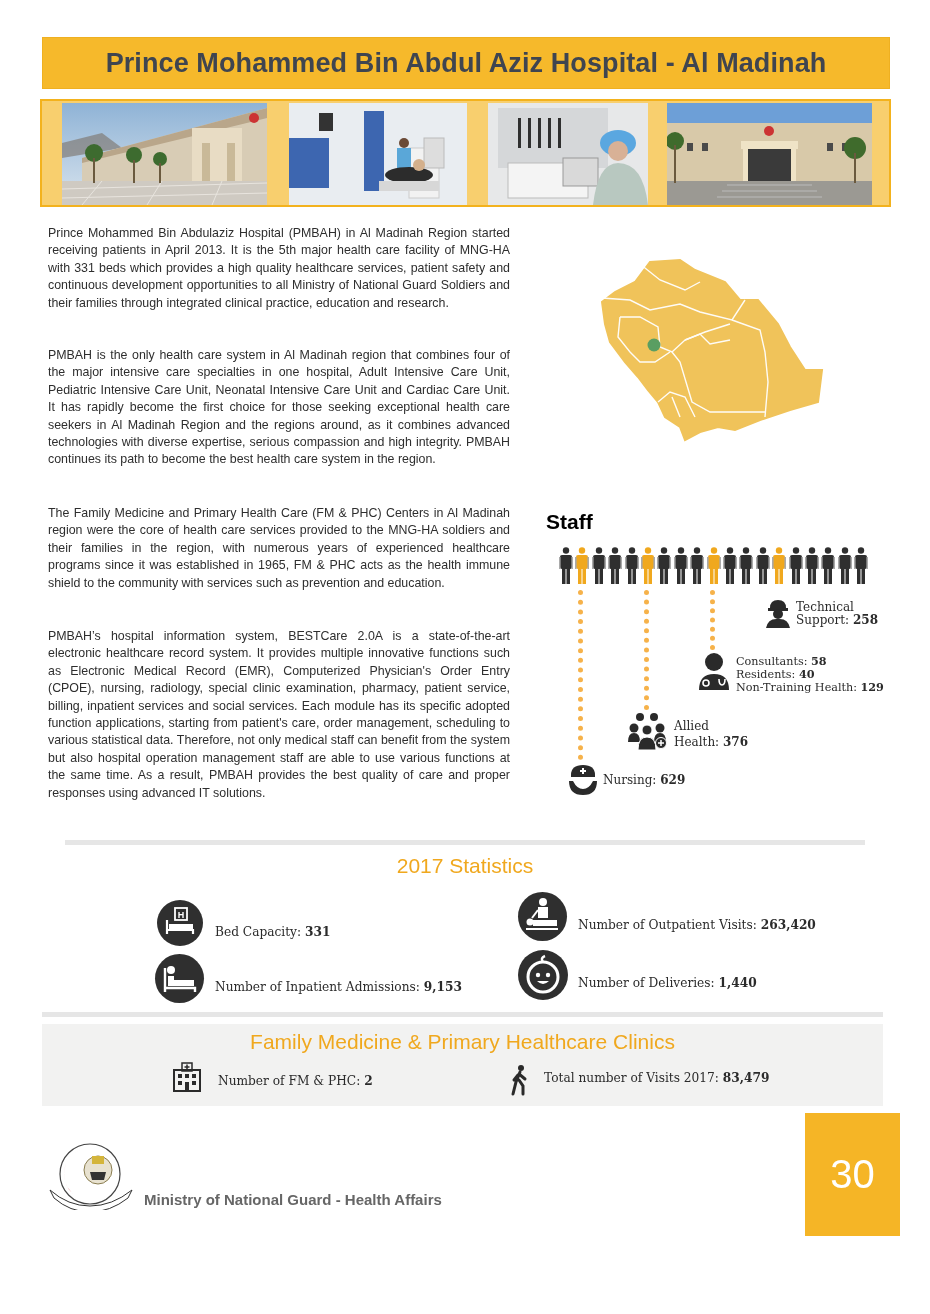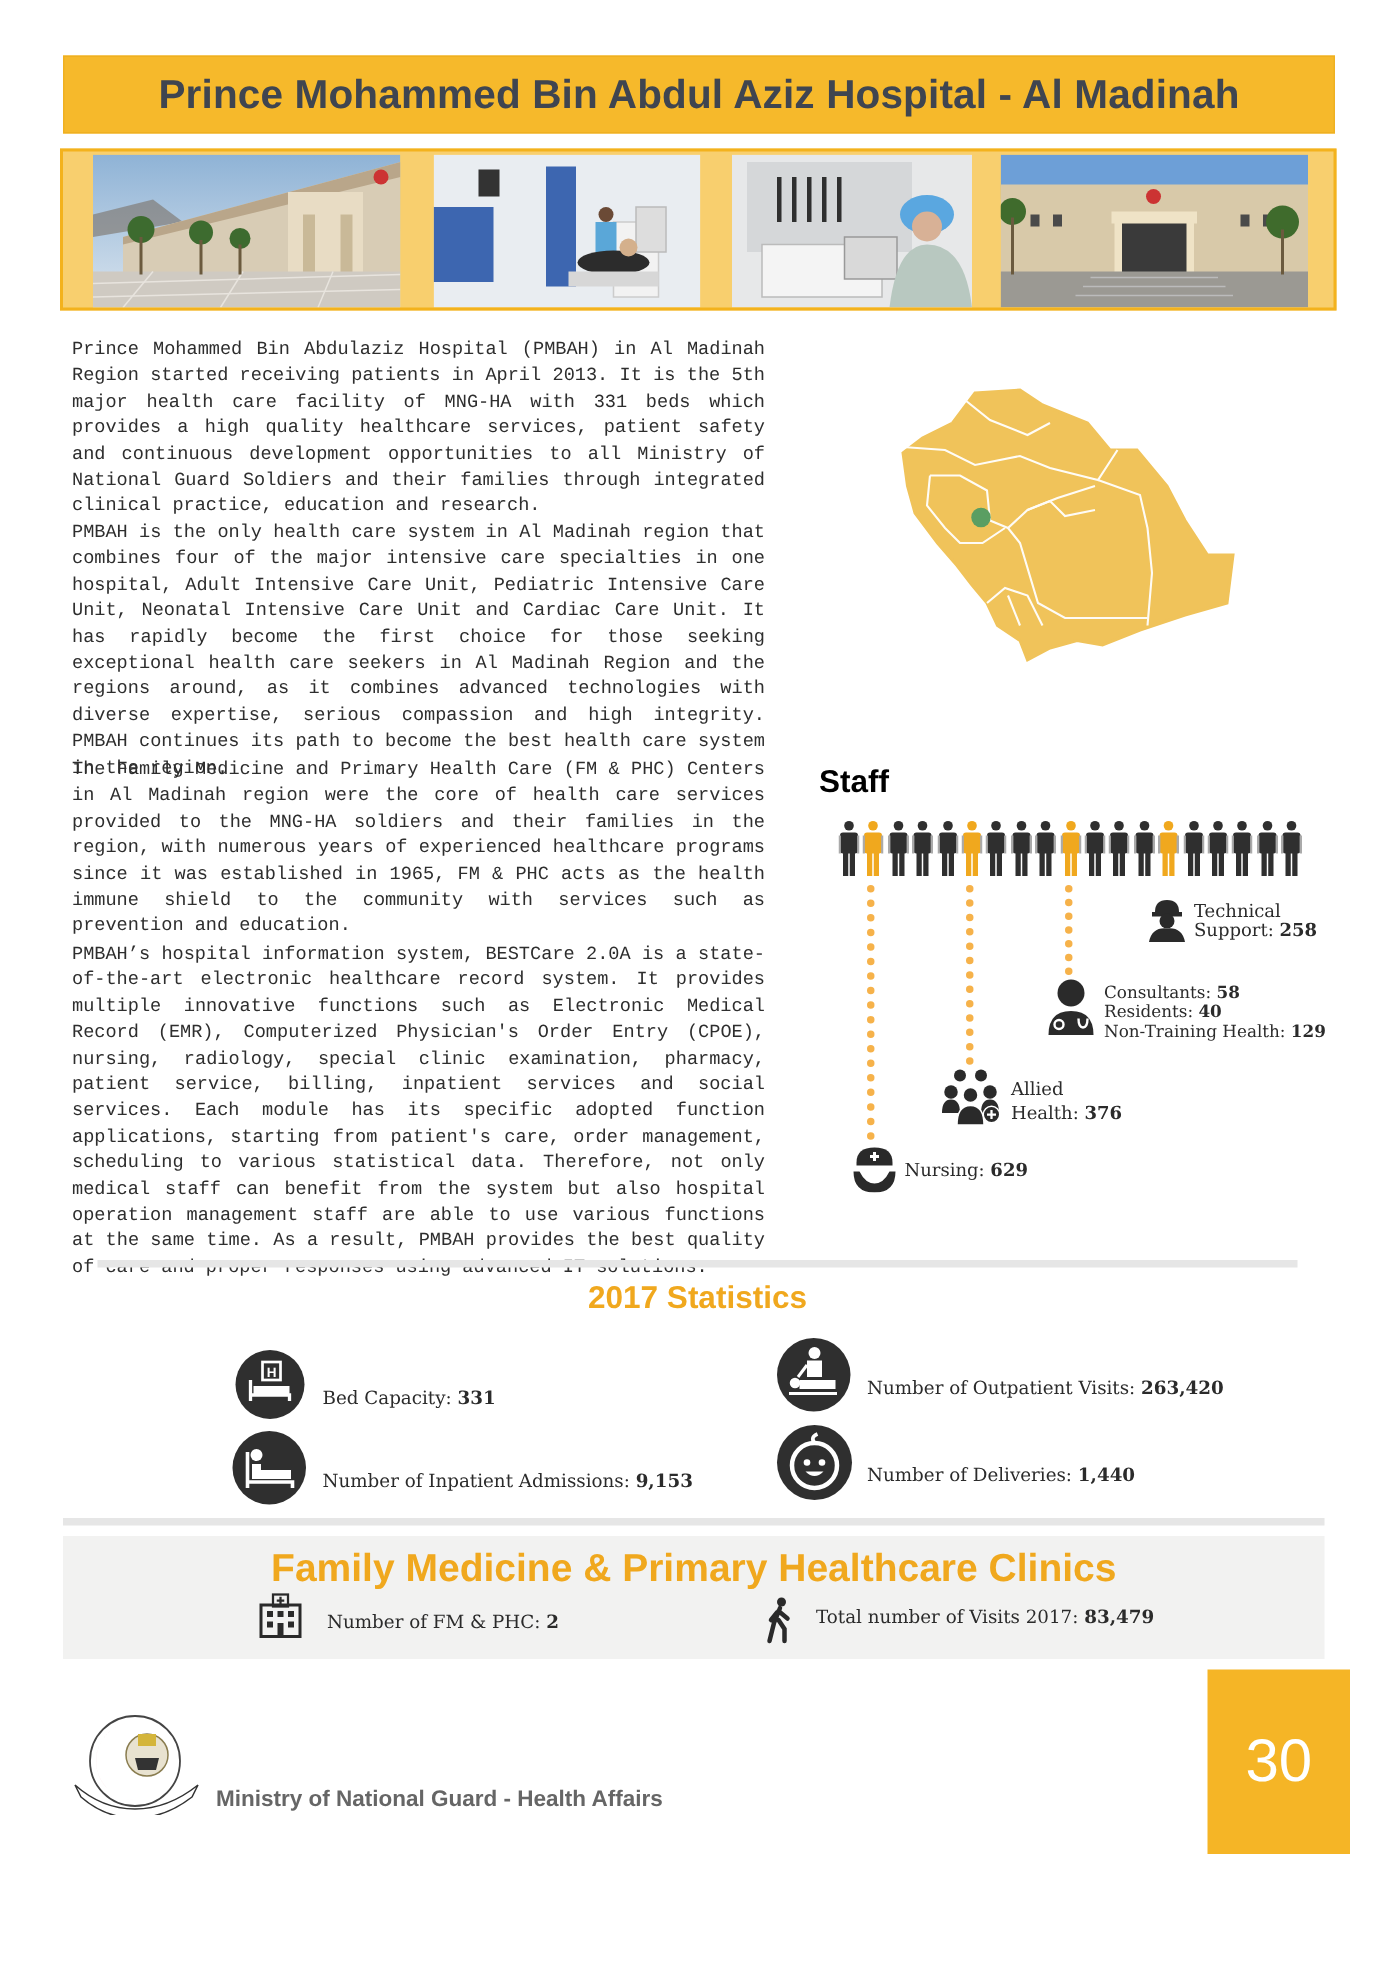--- a/index.html
+++ b/index.html
@@ -4,30 +4,30 @@
 <style>
   html,body{margin:0;padding:0;background:#ffffff;}
   body{width:930px;height:1314px;position:relative;overflow:hidden;font-family:"DejaVu Serif",serif;color:#2b2b2b;}
   .abs{position:absolute;}
   
   #title-bar{left:42px;top:37px;width:848px;height:52px;background:#f6b92b;border:1px solid #efb021;box-sizing:border-box;display:flex;align-items:center;justify-content:center;}
   #title-bar span{font-family:"Liberation Sans",sans-serif;font-weight:bold;font-size:27px;color:#3f4550;letter-spacing:0.1px;}
   #photo-strip{left:40px;top:99px;width:851px;height:108px;background:#f8cf6e;border:2px solid #f3b21d;box-sizing:border-box;}
   .photo{position:absolute;top:2px;height:102px;overflow:hidden;}
   
-  .para{position:absolute;left:48px;width:462px;font-size:12.4px;line-height:17.4px;text-align:justify;color:#2e2e2e;font-family:Liberation Mono, monospace;}
+  .para{position:absolute;left:48px;width:462px;font-size:12.4px;line-height:17.4px;text-align:justify;color:#2e2e2e;font-family:Liberation Sans, sans-serif;}
   
   #staff-title{left:546px;top:510px;font-family:"Liberation Sans",sans-serif;font-weight:bold;font-size:21px;color:#000000;}
   .fig{position:absolute;top:547px;width:14px;height:38px;}
   .dots{position:absolute;width:4px;border-left:5px dotted #f6b24a;}
   .staff-label{position:absolute;font-size:12px;line-height:13px;color:#2b2b2b;}
   .staff-label b{font-weight:bold;}
   
   .rule{position:absolute;background:#e6e6e6;height:5px;}
-  .sec-title{position:absolute;font-family:"Liberation Sans",sans-serif;font-weight:bold;color:#f0a81e;text-align:center;}
+  .sec-title{position:absolute;font-family:"Liberation Sans",sans-serif;font-weight:normal;color:#f0a81e;text-align:center;}
   .stat-icon{position:absolute;width:46px;height:46px;border-radius:50%;background:#2f2f2f;}
   .stat-text{position:absolute;font-size:12.2px;color:#2b2b2b;white-space:nowrap;}
   .stat-text b{font-weight:bold;}
   #fm-box{left:42px;top:1024px;width:841px;height:82px;background:#f2f2f1;}
   #page-num{left:805px;top:1113px;width:95px;height:123px;background:#f5b526;display:flex;align-items:center;justify-content:center;}
   #page-num span{font-family:"Liberation Sans",sans-serif;font-size:40px;color:#fff;}
   #footer-text{left:144px;top:1191px;font-family:"Liberation Sans",sans-serif;font-weight:bold;font-size:15px;color:#666;}
 </style>
 </head>
 <body>
@@ -424,21 +424,21 @@
       <path d="M25 12 Q22 8 27 6" fill="none" stroke="#fff" stroke-width="2.5"></path>
       <circle cx="20" cy="25" r="2.2" fill="#fff"></circle>
       <circle cx="30" cy="25" r="2.2" fill="#fff"></circle>
       <path d="M19 31 Q25 37 31 31" fill="#fff"></path>
     </svg>
 </div>
 <div class="stat-text" style="left:578px;top:976px;"><span>Number of Deliveries: </span><b>1,440</b></div>
 
 <div class="rule" style="left:42px;top:1012px;width:841px;"></div>
 <div id="fm-box" class="abs"></div>
-<div class="sec-title" style="left:42px;top:1030px;width:841px;font-size:26px;">Family Medicine &amp; Primary Healthcare Clinics</div>
+<div class="sec-title" style="left:42px;top:1030px;width:841px;font-size:21px;">Family Medicine &amp; Primary Healthcare Clinics</div>
 
 <div class="abs" style="left:172px;top:1062px;width:30px;height:30px;">
   <svg width="30" height="30" viewBox="0 0 30 30">
       <rect x="10" y="1" width="10" height="8" fill="none" stroke="#2a2a2a" stroke-width="1.5"></rect>
       <path d="M15 2.5 V7.5 M12.5 5 H17.5" stroke="#2a2a2a" stroke-width="1.5"></path>
       <rect x="2" y="8" width="26" height="21" fill="none" stroke="#2a2a2a" stroke-width="2"></rect>
       <g fill="#2a2a2a">
         <rect x="6" y="12" width="4" height="4"></rect>
         <rect x="13" y="12" width="4" height="4"></rect>
         <rect x="20" y="12" width="4" height="4"></rect>

